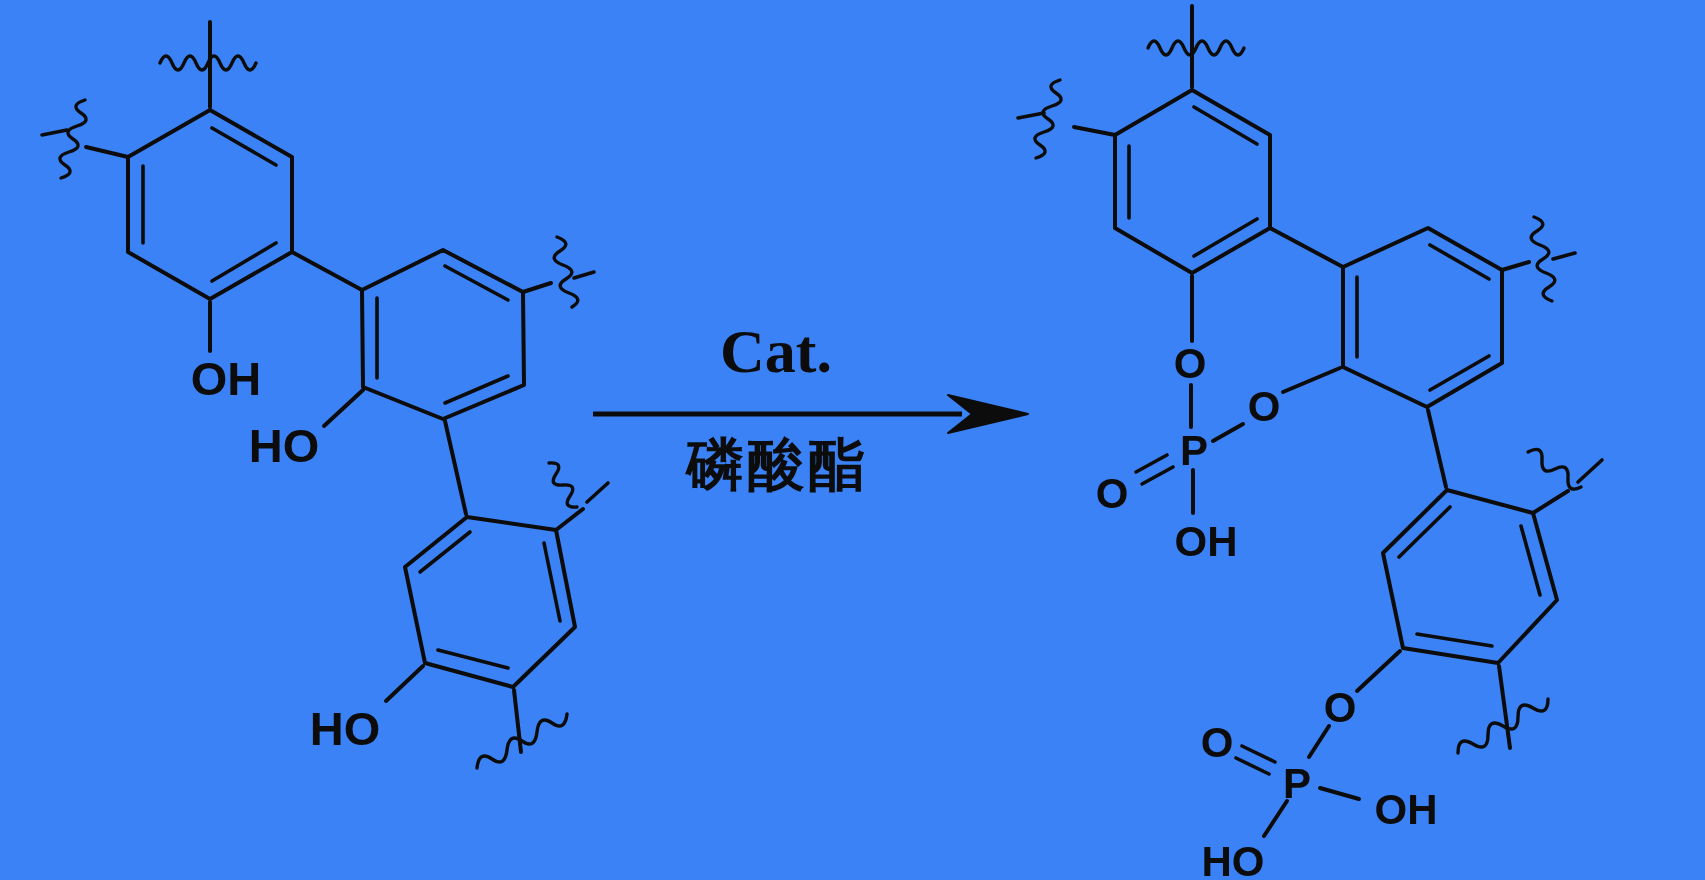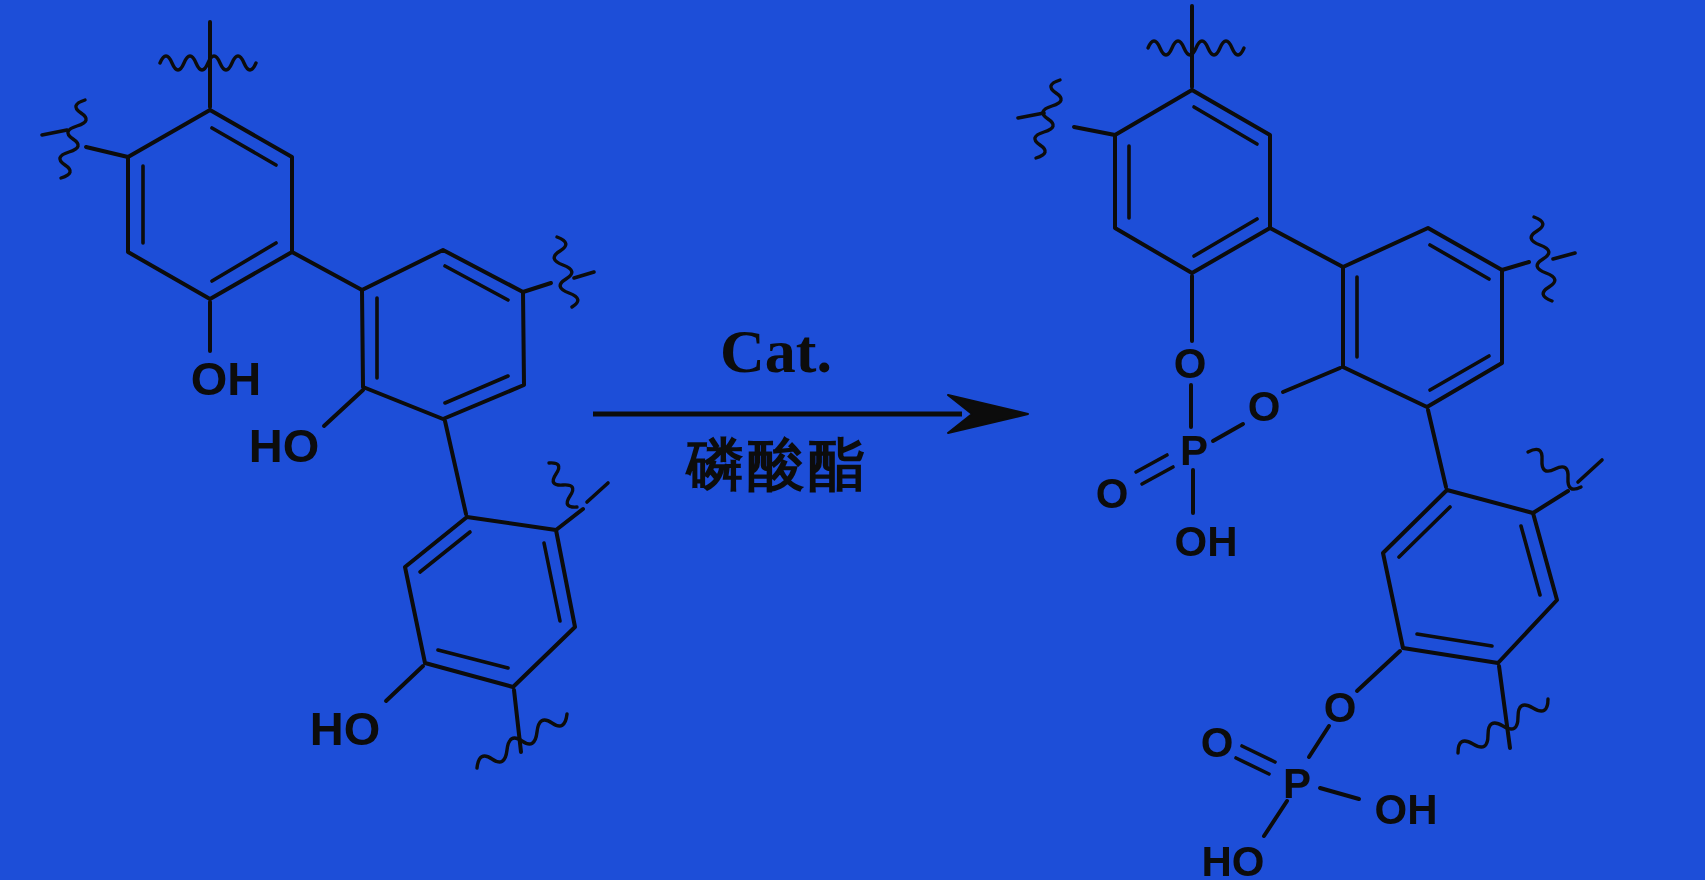--- a/index.html
+++ b/index.html
@@ -1,16 +1,16 @@
 <!DOCTYPE html>
 <html><head>
 <meta charset="utf-8">
 <style>
   html,body{margin:0;padding:0;background:#ffffff;}
-  .stage{position:relative;width:1705px;height:880px;background:#1d4ed8;overflow:hidden;
+  .stage{position:relative;width:1705px;height:880px;background:#3b82f6;overflow:hidden;
          font-family:"Liberation Sans","DejaVu Sans",sans-serif;}
   svg{position:absolute;left:0;top:0;}
   .bond{stroke:#0c0c0c;stroke-width:4;fill:none;stroke-linecap:round;stroke-linejoin:round;}
   .thin{stroke-width:3.6;}
   .squiggle{stroke:#0c0c0c;stroke-width:3.4;fill:none;stroke-linecap:round;}
   .atom{font-family:"Liberation Sans","DejaVu Sans",sans-serif;font-weight:bold;font-size:42px;
         fill:#0c0c0c;text-anchor:middle;}
   .atom.lg{font-size:47px;}
   .cat-label{font-family:"Liberation Serif","DejaVu Serif",serif;font-weight:bold;font-size:62px;
         fill:#0c0c0c;text-anchor:middle;}

